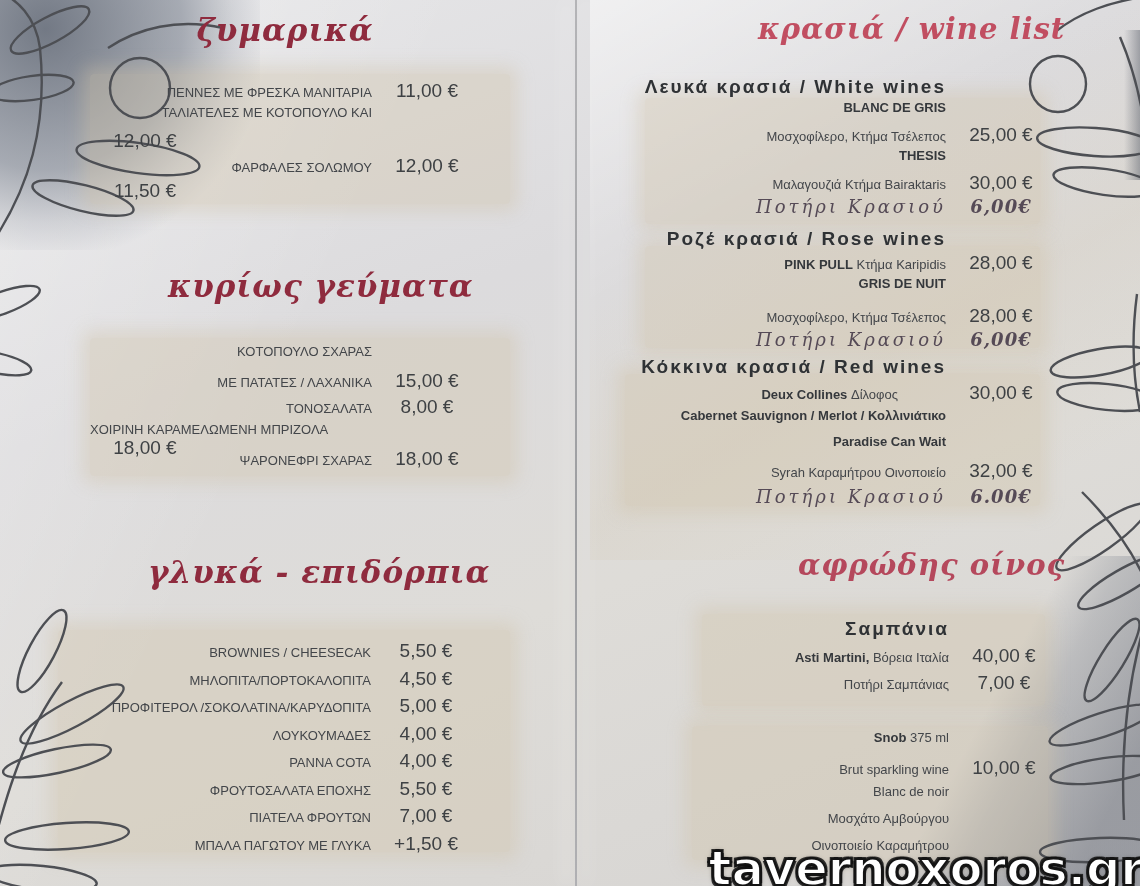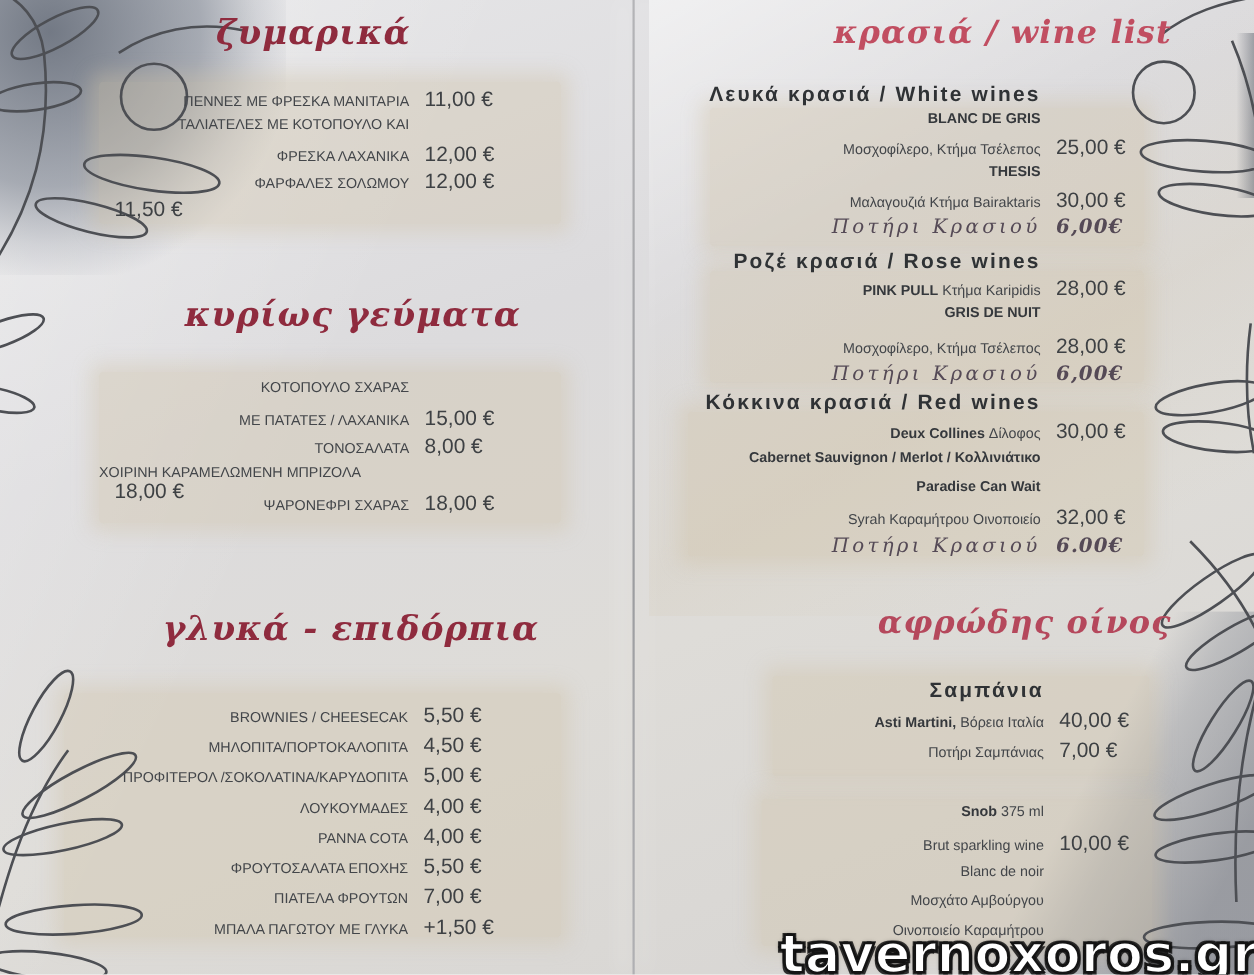--- a/index.html
+++ b/index.html
@@ -24,21 +24,21 @@
     box-shadow:-10px 0 16px rgba(255,255,255,0.85), 10px 0 16px rgba(255,255,255,0.55); }
   .panel { position:absolute; background:rgba(207,194,168,0.38); border-radius:4px;
     box-shadow:0 0 16px 8px rgba(207,194,168,0.38); }
   
   .script-title { position:absolute; text-align:center;
     font-family:"DejaVu Serif", serif; font-style:italic; font-weight:bold;
     font-size:31px; letter-spacing:1px; white-space:nowrap; }
   .rows { position:absolute; }
   .row { display:flex; align-items:baseline; height:25px; }
   .row .name { flex:1; text-align:right; color:#43464a; font-size:13px; white-space:nowrap; }
-  .row .price { width:82px; text-align:left; padding-left:14px; color:#3e4144; font-size:19px; white-space:nowrap; }
+  .row .price { width:82px; text-align:center; padding-left:14px; color:#3e4144; font-size:19px; white-space:nowrap; }
   .row .name b { font-weight:bold; color:#35383c; }
   .row.heading .name { font-weight:bold; color:#2f3235; letter-spacing:2px; font-size:19px; }
   .row.hand .name, .row.hand .price {
     font-family:"DejaVu Serif", serif; font-style:italic; color:#554a56;
     font-size:18px; letter-spacing:3px; }
   .row.hand .price { font-weight:bold; letter-spacing:1px; }
   .wine-rows .row { height:24px; }
   .spark-rows .row { height:27px; }
   .gap-above { margin-top:31px; }
   .rose-gap { margin-top:5px; }
@@ -120,21 +120,20 @@
   <div class="rows" style="left:90px; top:80px; width:378px;">
     <div class="row">
       <span class="name">ΠΕΝΝΕΣ ΜΕ ΦΡΕΣΚΑ ΜΑΝΙΤΑΡΙΑ</span>
       <span class="price">11,00 €</span>
     </div>
     <div class="row">
       <span class="name">ΤΑΛΙΑΤΕΛΕΣ ΜΕ ΚΟΤΟΠΟΥΛΟ ΚΑΙ</span>
       <span class="price"></span>
     </div>
     <div class="row">
-      <span class="name">ΦΡΕΣΚΑ ΛΑΧΑΝΙΚΑ</span>
       <span class="price">12,00 €</span>
     </div>
     <div class="row">
       <span class="name">ΦΑΡΦΑΛΕΣ ΣΟΛΩΜΟΥ</span>
       <span class="price">12,00 €</span>
     </div>
     <div class="row">
       <span class="price">11,50 €</span>
     </div>
   </div>
@@ -251,21 +250,21 @@
       <span class="name"><b></b><span>Ποτήρι Κρασιού</span></span>
       <span class="price">6,00€</span>
     </div>
   </div>
 
   <div class="rows wine-rows" style="left:620px; top:356px; width:422px;">
     <div class="row heading" style="height:26px;">
       <span class="name">Κόκκινα κρασιά / Red wines</span>
       <span class="price"></span>
     </div>
-    <div class="row" style="height:26px;">
+    <div class="row" style="height:26px;gap:48px;">
       <span class="name"><b>Deux Collines</b><span> Δίλοφος</span></span>
       <span class="price">30,00 €</span>
     </div>
     <div class="row" style="height:26px;">
       <span class="name"><b>Cabernet Sauvignon / Merlot / Κολλινιάτικο</b><span></span></span>
       <span class="price"></span>
     </div>
     <div class="row" style="height:26px;">
       <span class="name"><b>Paradise Can Wait</b><span></span></span>
       <span class="price"></span>

